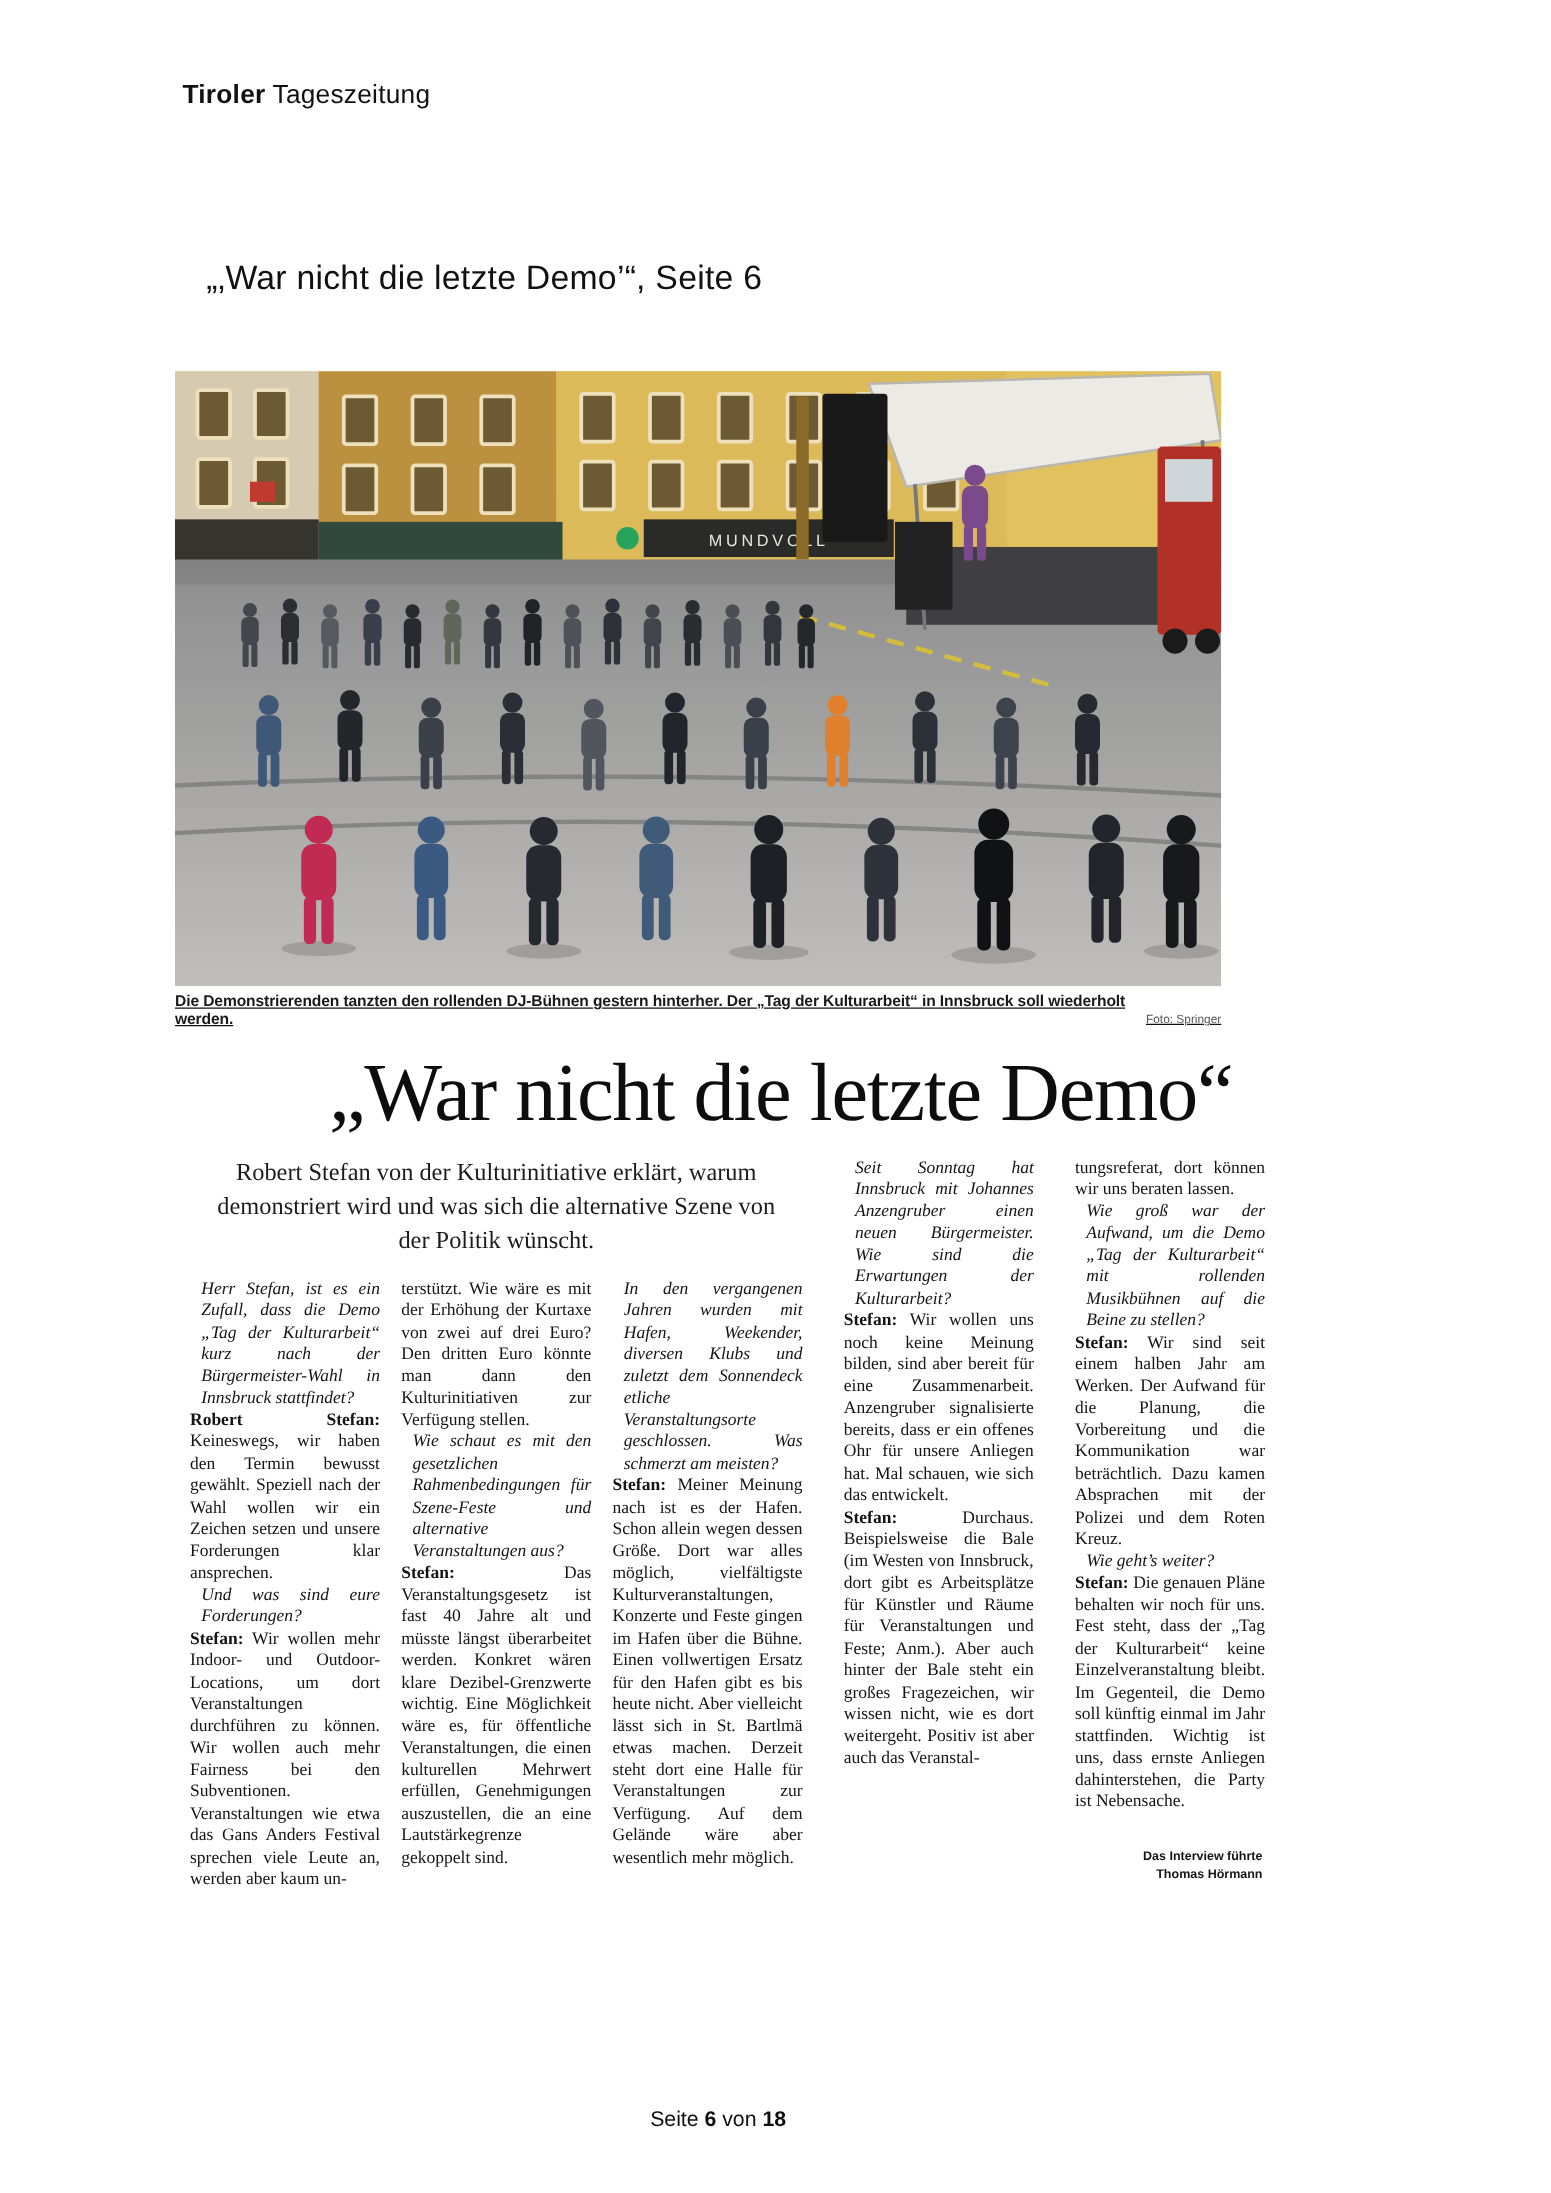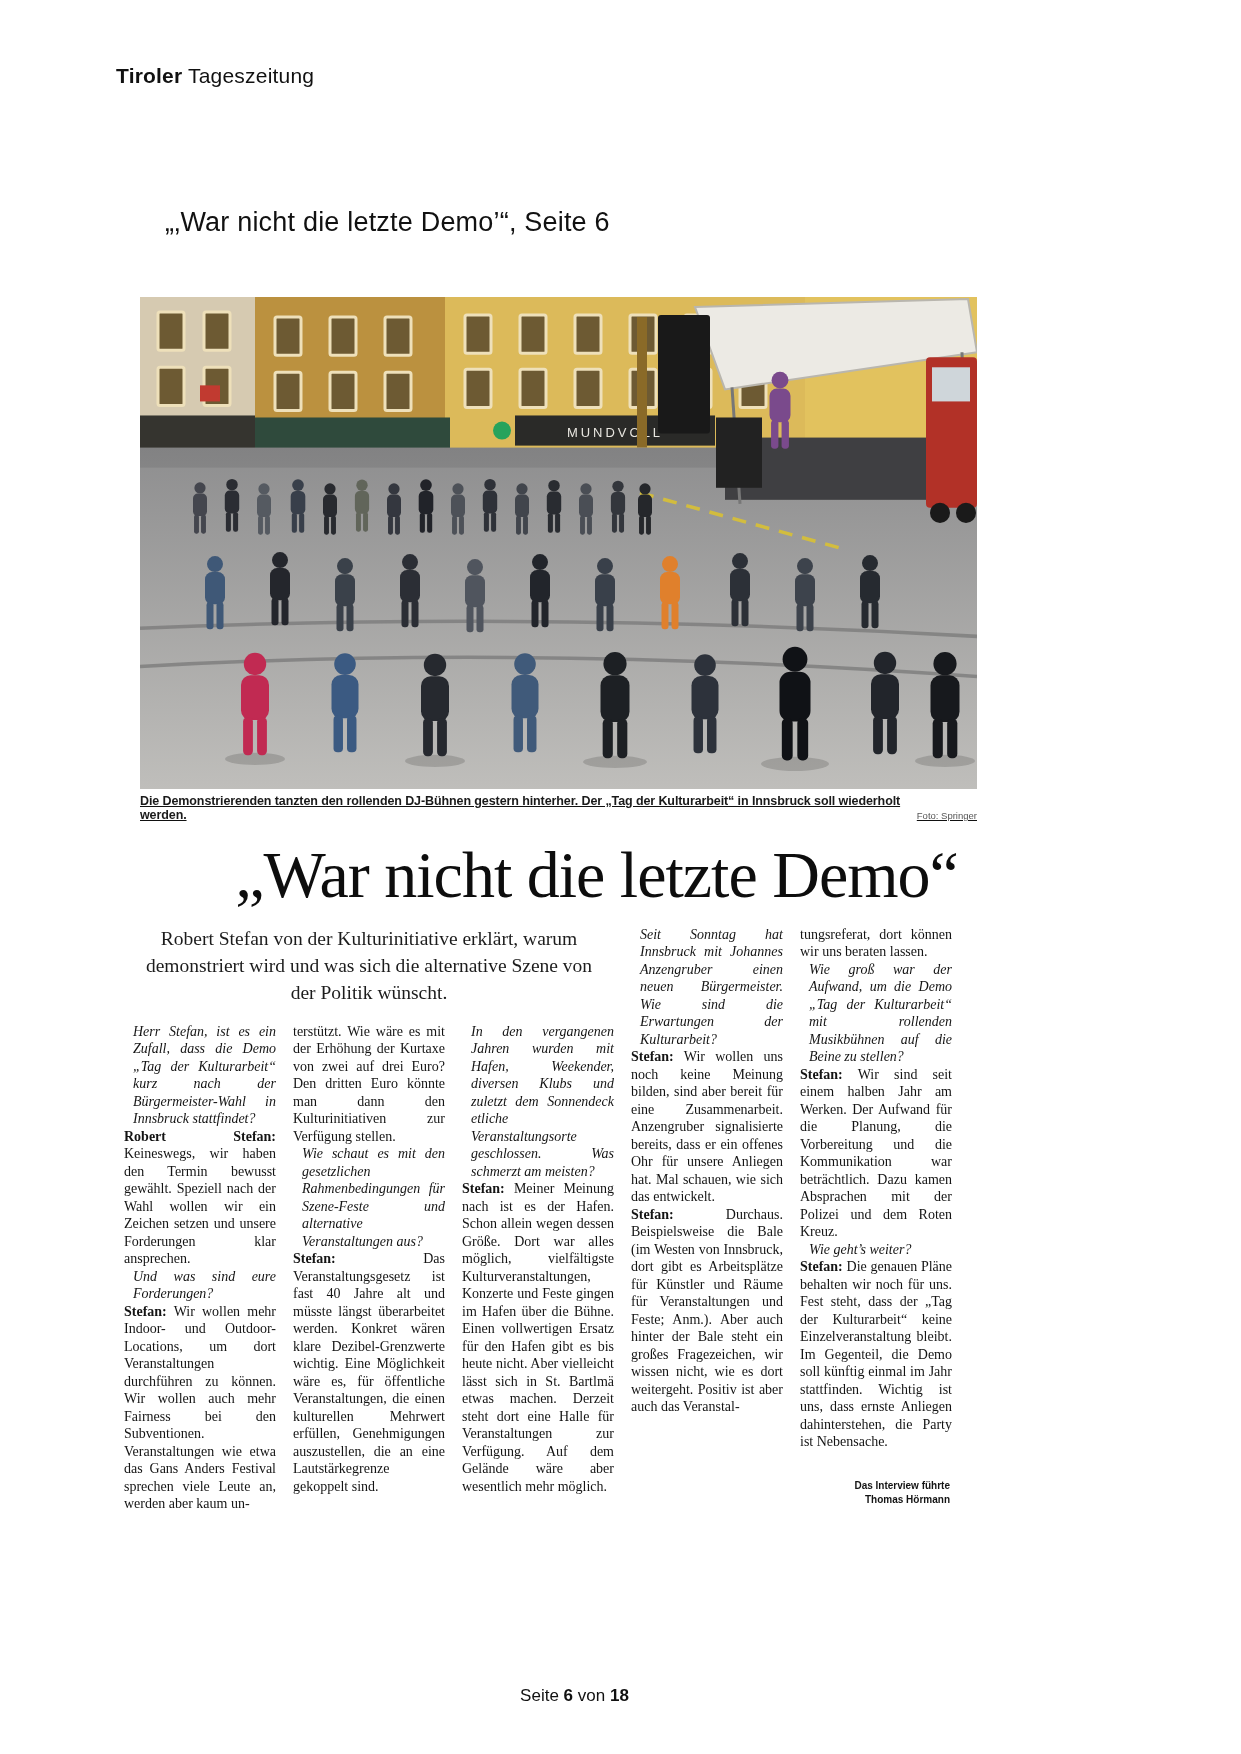--- a/index.html
+++ b/index.html
@@ -1,34 +1,34 @@
 <!DOCTYPE html>
 <html lang="de"><head>
 <meta charset="utf-8">
 <style>
   html,body{margin:0;padding:0;background:#fff;}
   .page{
     position:relative;width:1241px;height:1754px;background:#ffffff;
     font-family:"Liberation Sans",sans-serif;color:#111;overflow:hidden;
   }
   
-  .masthead{position:absolute;left:116px;top:64px;font-size:21px;letter-spacing:.2px;}
+  .masthead{position:absolute;left:146px;top:64px;font-size:21px;letter-spacing:.2px;}
   .masthead .mh-bold{font-weight:bold;}
   
   .ref-headline{position:absolute;left:133px;top:207px;font-size:27px;font-weight:normal;letter-spacing:.2px;margin-left:32px;}
   
   .photo-block{position:absolute;left:140px;top:297px;width:837px;}
   .photo-block svg{display:block;width:837px;height:492px;}
   .caption-row{display:flex;align-items:flex-end;gap:14px;margin-top:5px;width:837px;text-decoration:underline;}
   .caption{flex:1;font-size:12.5px;font-weight:bold;color:#1a1a1a;letter-spacing:-.1px;}
   .credit{font-size:9.5px;color:#555;white-space:nowrap;padding-bottom:1px;}
   
-  .article{position:absolute;left:124px;top:838px;width:945px;font-family:"Liberation Serif",serif;}
+  .article{position:absolute;left:152px;top:838px;width:945px;font-family:"Liberation Serif",serif;}
   .headline{font-size:66px;line-height:1.12;font-weight:400;text-align:center;letter-spacing:-1px;color:#0d0d0d;margin:0;}
-  .body-flex{display:flex;gap:17px;margin-top:14px;width:828px;}
+  .body-flex{display:flex;gap:33px;margin-top:14px;width:828px;}
   .left-group{width:490px;flex:0 0 auto;}
   .subhead{font-size:19.5px;line-height:1.38;text-align:center;color:#1c1c1c;padding:0 14px;margin:0 0 16px 0;}
   .threecols{display:flex;gap:17px;}
   .col{width:152px;flex:0 0 auto;font-size:14px;line-height:17.5px;text-align:justify;color:#141414;}
   .col p{margin:0;}
   .col p.q{font-style:italic;padding-left:9px;}
   .col p.a b{font-weight:bold;}
   .byline{margin-top:28px;text-align:right;font-family:"Liberation Sans",sans-serif;font-weight:bold;font-size:10px;line-height:1.45;padding-right:2px;}
   
   .footer{position:absolute;left:152px;top:1686px;width:845px;text-align:center;font-size:17px;color:#111;}

